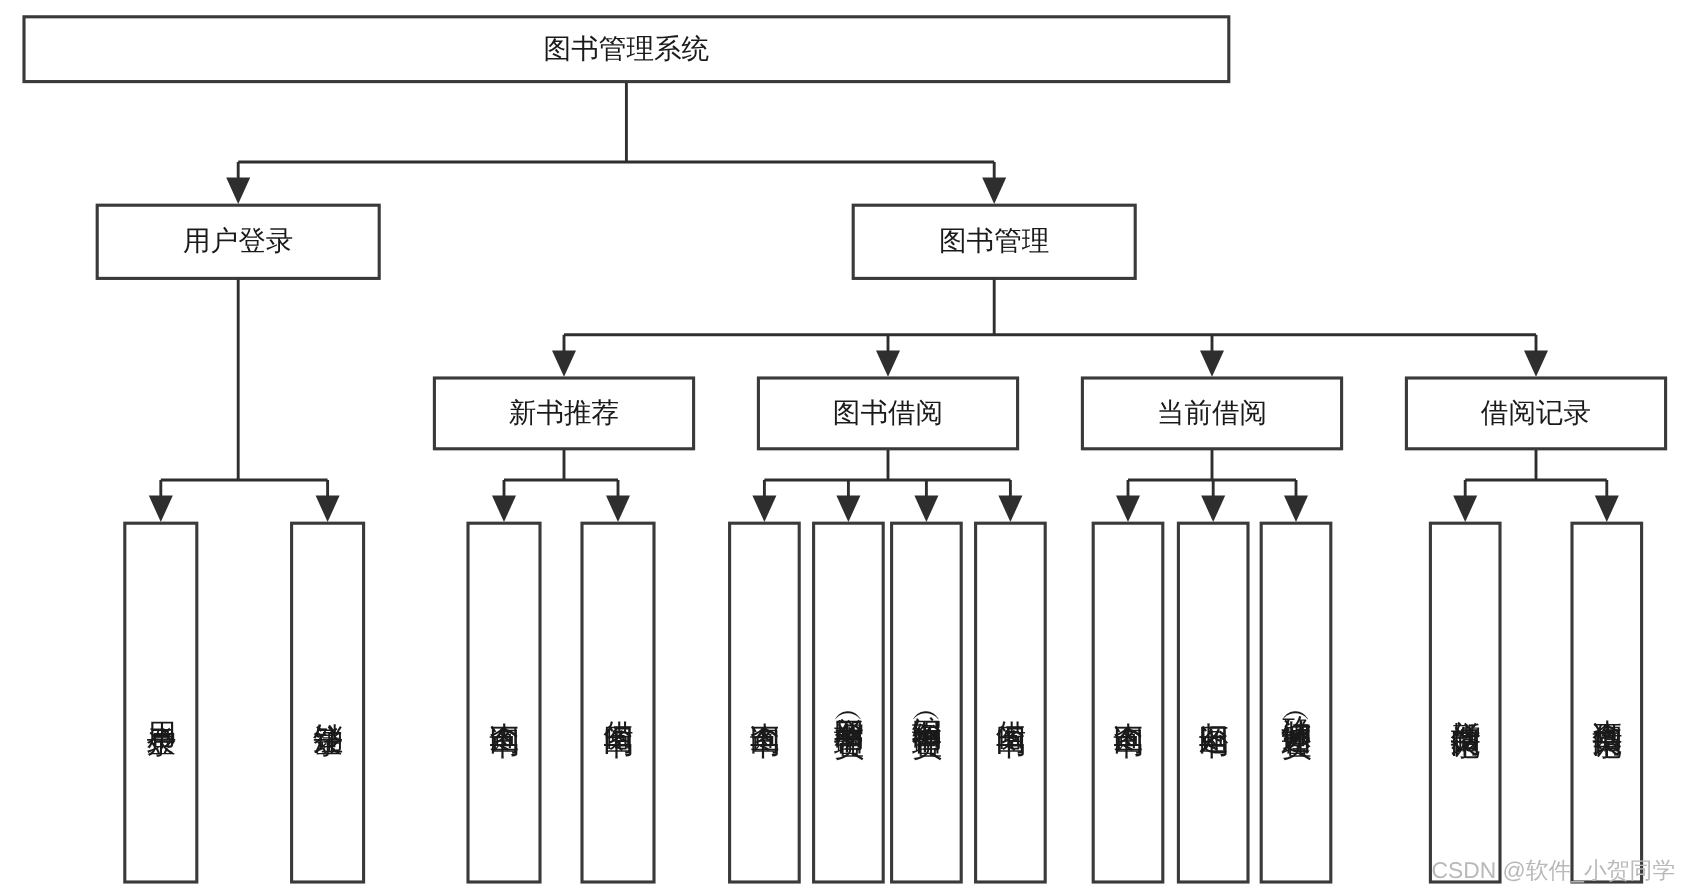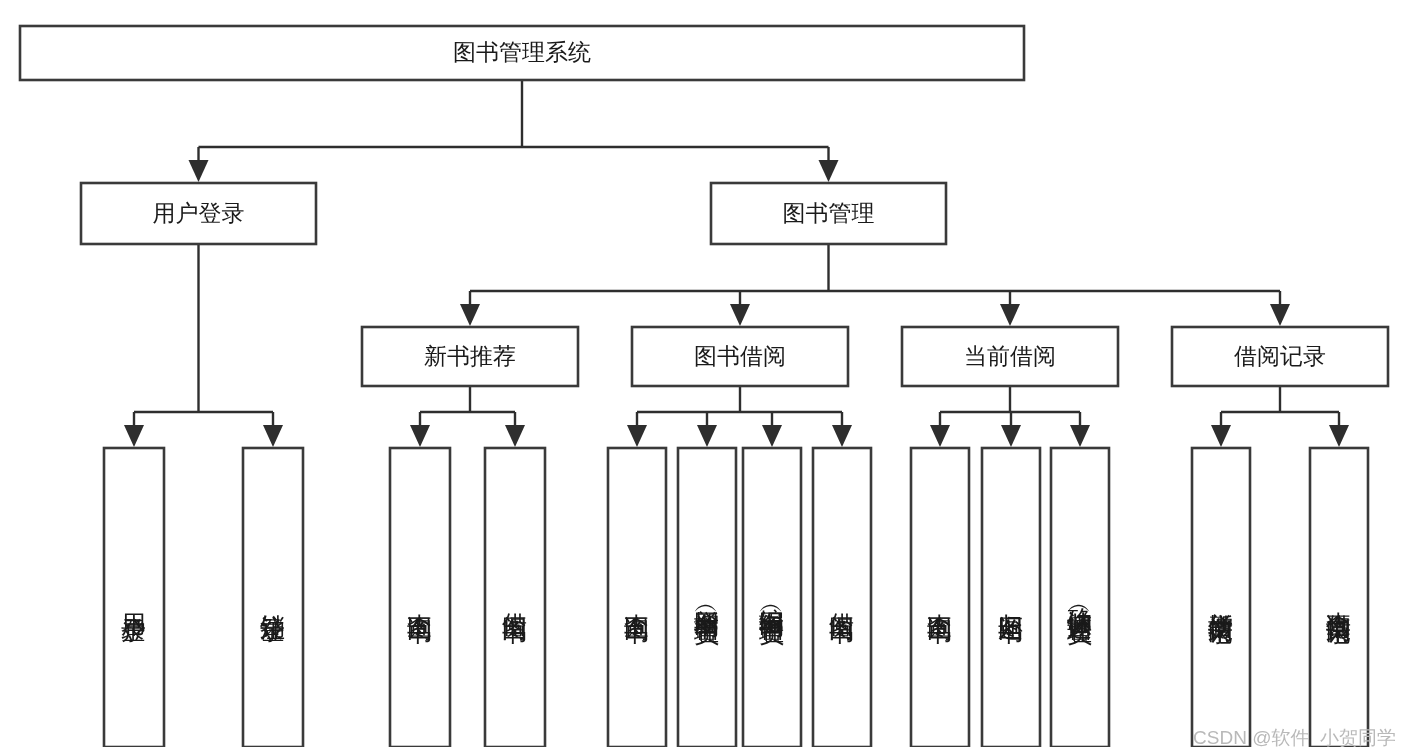--- a/index.html
+++ b/index.html
@@ -10,21 +10,21 @@
   body {
     width: 1405px;
     height: 747px;
     font-family: "Liberation Sans", "DejaVu Sans", sans-serif;
     overflow: hidden;
     position: relative;
   }
   #diagram-root {
     position: absolute;
     left: 0;
-    top: 12px;
+    top: 0;
     width: 1405px;
     height: 648px;
   }
   svg.flow {
     display: block;
     width: 1405px;
     height: 747px;
   }
   .node-rect {
     fill: #ffffff;

